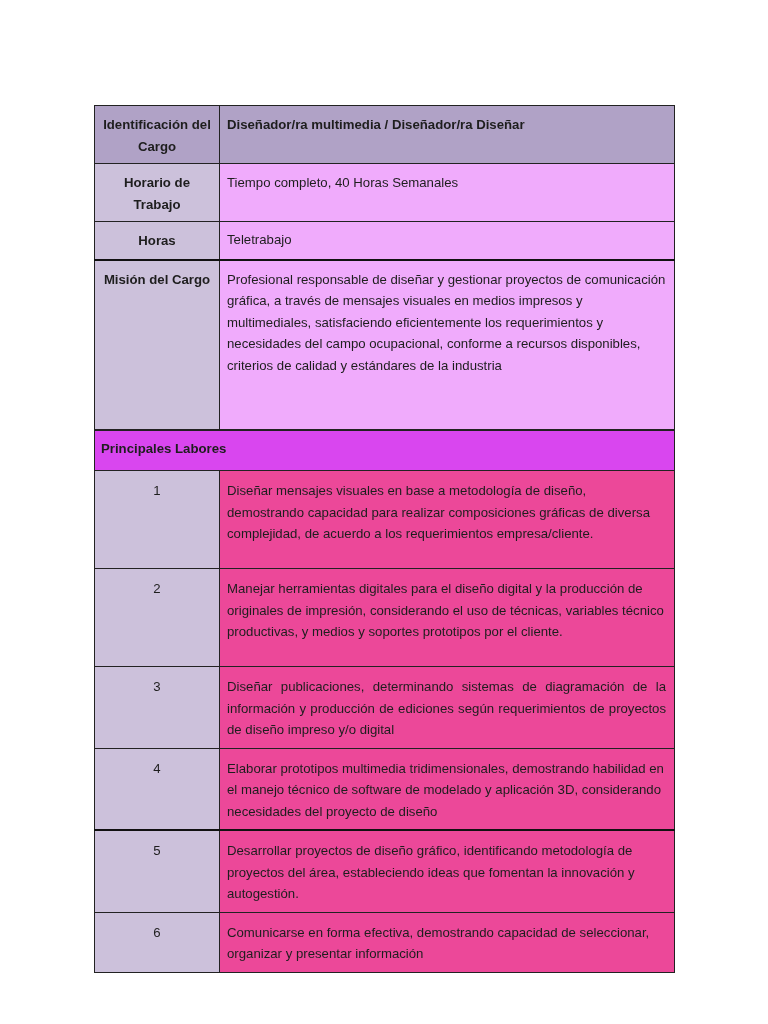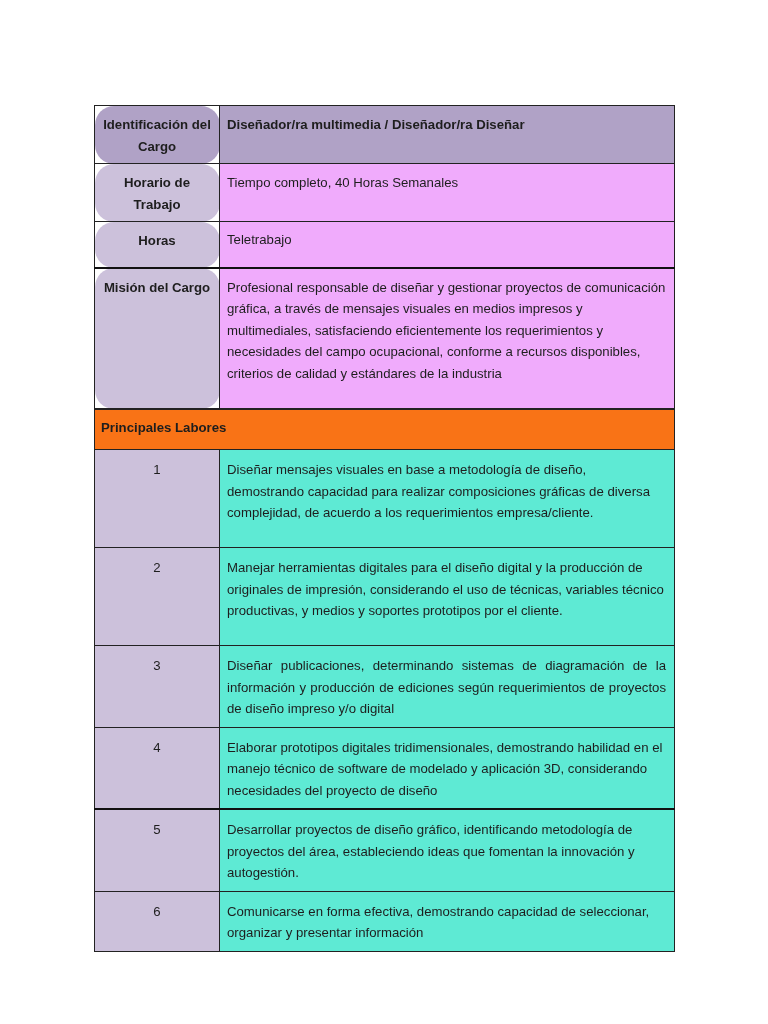--- a/index.html
+++ b/index.html
@@ -3,69 +3,69 @@
   <meta charset="utf-8">
   <style>
     html, body { margin: 0; padding: 0; background: #ffffff; }
     body { width: 768px; height: 1024px; position: relative; overflow: hidden;
       font-family: "Liberation Sans", sans-serif; color: #1e1e1e; }
     table.job {
       position: absolute; left: 94px; top: 105px; width: 581px;
       border-collapse: collapse; table-layout: fixed;
     }
     table.job td { border: 1px solid #222; vertical-align: top; font-size: 13.2px; line-height: 21.5px; }
-    td.lbl { width: 116px; text-align: center; font-weight: bold; padding: 8px 4px 6px 4px; background: #ccc1db; border-radius: 19px; }
+    td.lbl { width: 116px; text-align: center; font-weight: bold; padding: 8px 4px 6px 4px; background: #ccc1db; }
     td.val { padding: 8px 8px 6px 7px; background: #f0abfc; }
     tr.hdr td { background: #b0a2c6; }
     tr.hdr td.val { font-weight: bold; }
-    tr.section td { background: #f97316; font-weight: bold; padding: 7px 6px 11px 6px; text-align: left; border-top: 2px solid #222; }
+    tr.section td { background: #d946ef; font-weight: bold; padding: 7px 6px 11px 6px; text-align: left; border-top: 2px solid #222; }
     td.num { width: 116px; text-align: center; font-weight: normal; padding: 9px 4px; background: #ccc1db; }
-    td.task { padding: 9px 8px 7px 7px; background: #5eead4; }
+    td.task { padding: 9px 8px 7px 7px; background: #ec4899; }
     tr.thick td { border-top: 2px solid #111; }
     .justify { text-align: justify; text-align-last: left; }
   </style>
 </head>
 <body>
 
 <table class="job">
   <tbody>
     <tr class="hdr" style="height:57px">
       <td class="lbl">Identificación del  Cargo</td>
       <td class="val">Diseñador/ra multimedia / Diseñador/ra Diseñar</td>
     </tr>
     <tr style="height:57px">
       <td class="lbl">Horario de Trabajo</td>
       <td class="val">Tiempo completo, 40 Horas Semanales</td>
     </tr>
     <tr style="height:35px">
       <td class="lbl" style="padding-top:8px;padding-bottom:4px">Horas</td>
-      <td class="val" style="padding-top:7px;padding-bottom:16px">Teletrabajo</td>
+      <td class="val" style="padding-top:7px;padding-bottom:8px">Teletrabajo</td>
     </tr>
-    <tr class="thick" style="height:141px">
+    <tr class="thick" style="height:170px">
       <td class="lbl">Misión del Cargo</td>
       <td class="val">Profesional responsable de diseñar y gestionar proyectos de comunicación gráfica, a través de mensajes visuales en medios impresos y multimediales, satisfaciendo eficientemente los requerimientos y necesidades del campo ocupacional, conforme a recursos disponibles, criterios de calidad y estándares de la industria</td>
     </tr>
     <tr class="section" style="height:37px">
       <td colspan="2">Principales Labores</td>
     </tr>
     <tr style="height:98px">
       <td class="num">1</td>
       <td class="task">Diseñar mensajes visuales en base a metodología de diseño, demostrando capacidad para realizar composiciones gráficas de diversa complejidad, de acuerdo a los requerimientos empresa/cliente.</td>
     </tr>
     <tr style="height:98px">
       <td class="num">2</td>
       <td class="task">Manejar herramientas digitales para el diseño digital y la producción de originales de impresión, considerando el uso de técnicas, variables técnico productivas, y medios y soportes prototipos por el cliente.</td>
     </tr>
     <tr style="height:77px">
       <td class="num">3</td>
       <td class="task justify">Diseñar publicaciones, determinando sistemas de diagramación de la información y producción de ediciones según requerimientos de proyectos de diseño impreso y/o digital</td>
     </tr>
     <tr style="height:76px">
       <td class="num">4</td>
-      <td class="task">Elaborar prototipos digitales tridimensionales, demostrando habilidad en el manejo técnico de software de modelado y aplicación 3D, considerando necesidades del proyecto de diseño</td>
+      <td class="task">Elaborar prototipos multimedia tridimensionales, demostrando habilidad en el manejo técnico de software de modelado y aplicación 3D, considerando necesidades del proyecto de diseño</td>
     </tr>
     <tr class="thick" style="height:77px">
       <td class="num">5</td>
       <td class="task">Desarrollar proyectos de diseño gráfico, identificando metodología de proyectos del área, estableciendo ideas que fomentan la innovación y autogestión.</td>
     </tr>
     <tr style="height:55px">
       <td class="num">6</td>
       <td class="task">Comunicarse en forma efectiva, demostrando capacidad de seleccionar, organizar y presentar información</td>
     </tr>
   </tbody>

